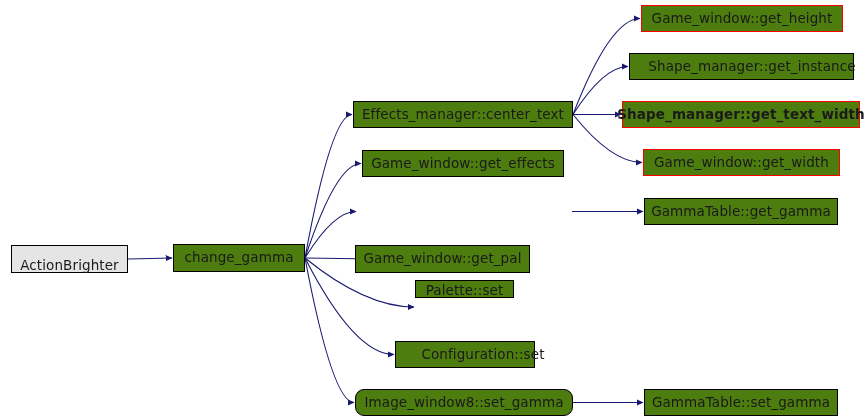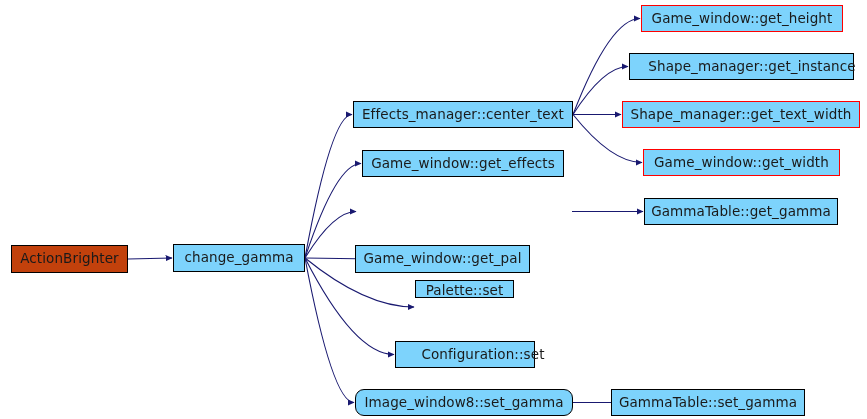--- a/index.html
+++ b/index.html
@@ -21,31 +21,31 @@
     top: 0;
     width: 867px;
     height: 419px;
   }
   .node {
     position: absolute;
     box-sizing: border-box;
     display: flex;
     align-items: center;
     justify-content: center;
-    background: #7dd3fc;
+    background: #4d7c0f;
     border: 1px solid #000000;
     color: #1a1a1a;
     font-size: 13.5px;
     letter-spacing: 0.1px;
     white-space: nowrap;
     line-height: 1;
     z-index: 2;
   }
   .node.red { border-color: #ff0000; }
-  .node.filled { background: #c2410c; }
+  .node.filled { background: #e5e5e5; align-items: flex-end; }
   .node-label {
     pointer-events: none;
   }
 </style>
 </head>
 <body>
 
 <div id="canvas">
   <svg id="edges" viewBox="0 0 867 419" xmlns="http://www.w3.org/2000/svg">
       <defs>
@@ -91,25 +91,25 @@
     </div>
     <div class="node" style="left: 355px; top: 389px; width: 218px; height: 27px; border-radius: 9px;">
       <span class="node-label">Image_window8::set_gamma</span>
     </div>
     <div class="node red" style="left: 641px; top: 5px; width: 202px; height: 27px;">
       <span class="node-label">Game_window::get_height</span>
     </div>
     <div class="node" style="left: 629px; top: 53px; width: 225px; height: 27px; padding-left: 21px;">
       <span class="node-label">Shape_manager::get_instance</span>
     </div>
-    <div class="node red" style="left: 622px; top: 101px; width: 238px; height: 27px;">
+    <div class="node red" style="left: 622px; top: 101px; width: 238px; height: 27px; font-weight: bold;">
       <span class="node-label">Shape_manager::get_text_width</span>
     </div>
     <div class="node red" style="left: 643px; top: 149px; width: 197px; height: 27px;">
       <span class="node-label">Game_window::get_width</span>
     </div>
     <div class="node" style="left: 644px; top: 198px; width: 194px; height: 27px;">
       <span class="node-label">GammaTable::get_gamma</span>
     </div>
-    <div class="node" style="left: 611px; top: 389px; width: 194px; height: 27px;">
+    <div class="node" style="left: 644px; top: 389px; width: 194px; height: 27px;">
       <span class="node-label">GammaTable::set_gamma</span>
     </div>
   </div>
 
 </body></html>

